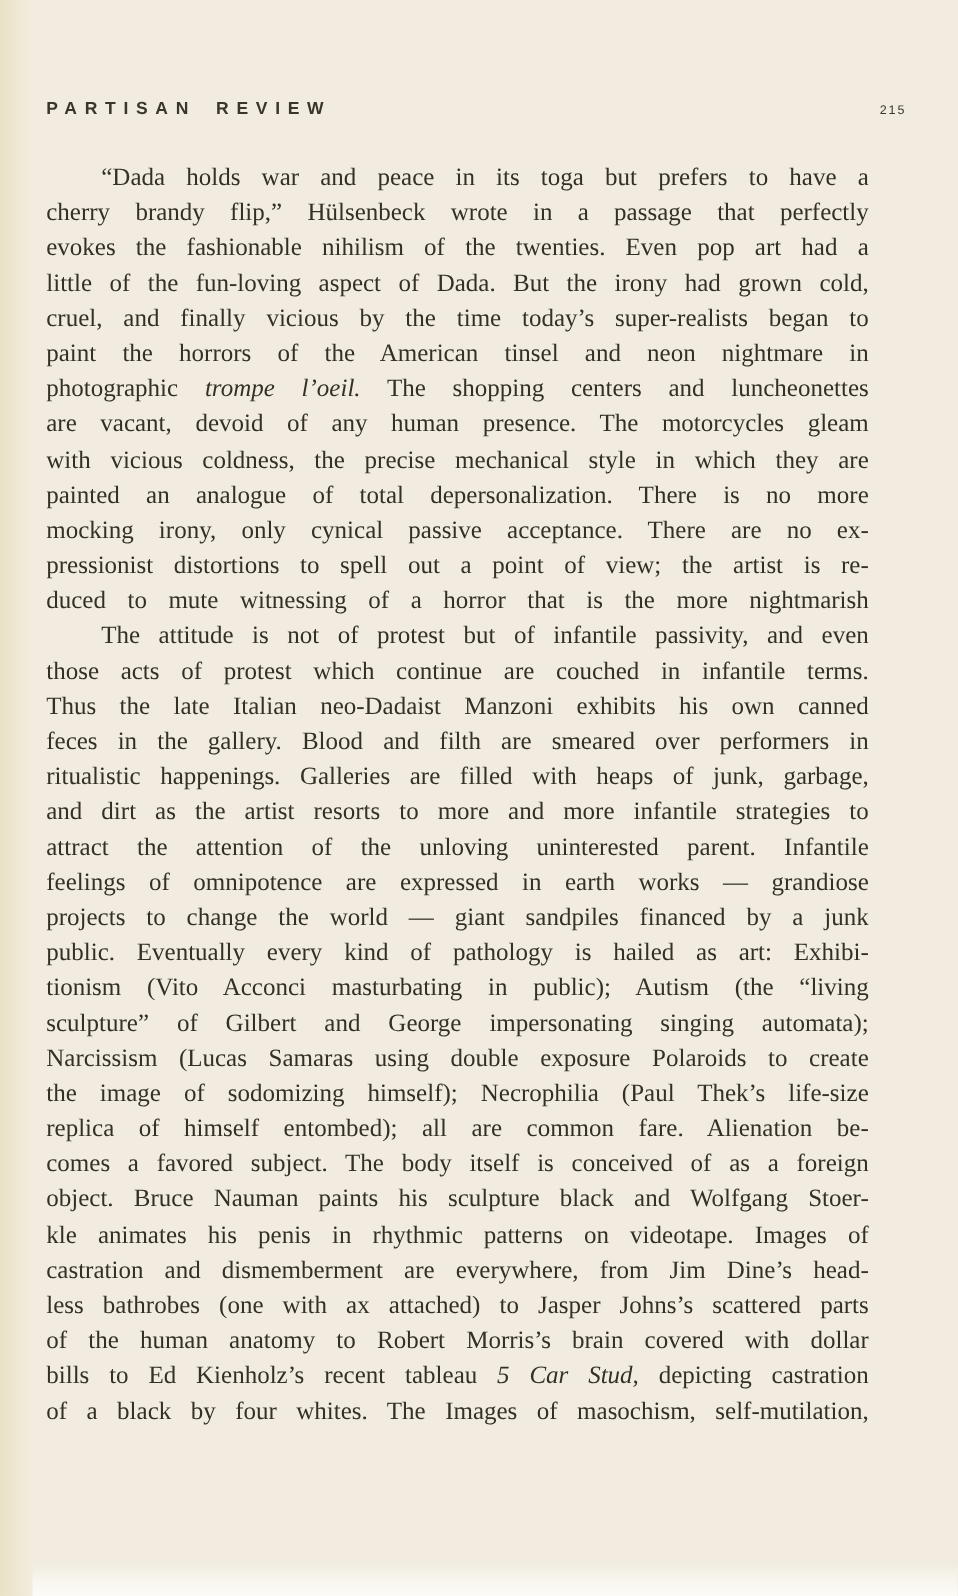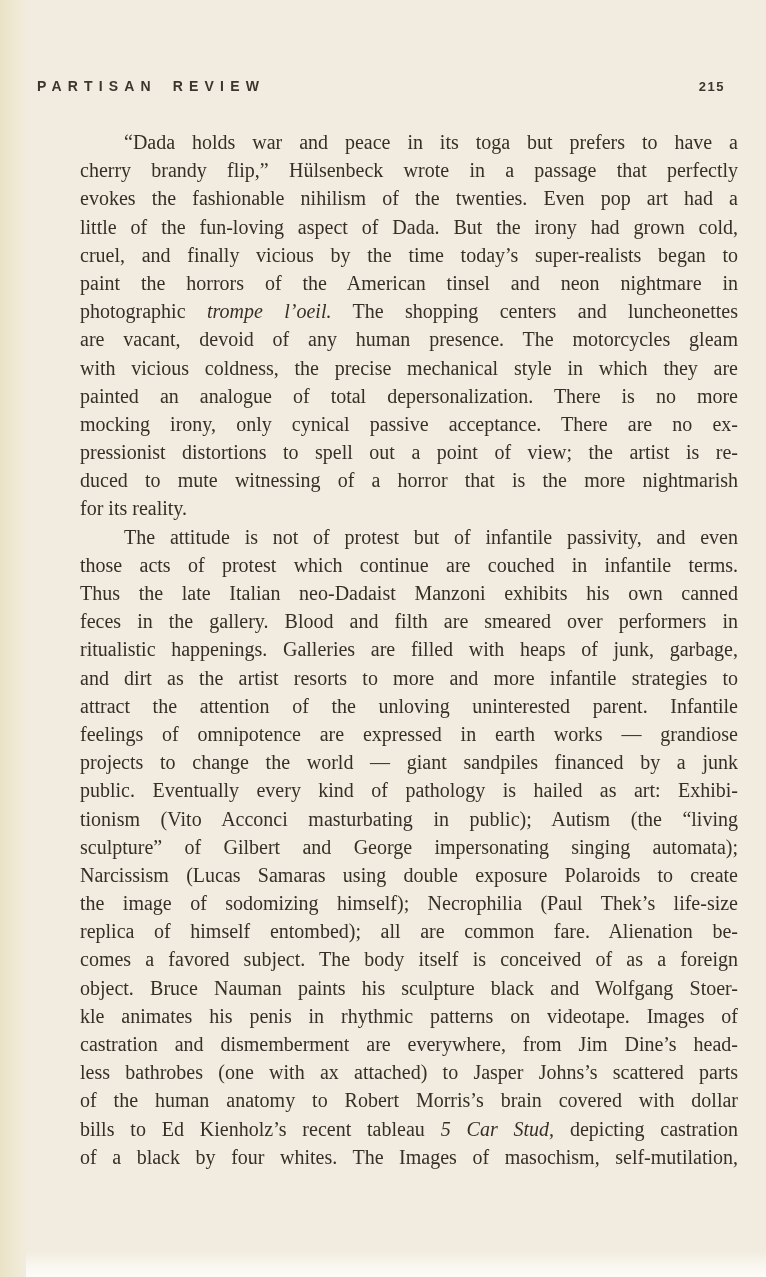--- a/index.html
+++ b/index.html
@@ -46,34 +46,33 @@
     color: #3a362e;
   }
   .journal-title {
     font-size: 14px;
     font-weight: bold;
     letter-spacing: 0.44em;
     word-spacing: 6px;
     text-align: right;
   }
   .page-number {
-    font-size: 13px;
-    font-weight: bold;
+    font-size: 10px;
+    font-weight: normal;
     letter-spacing: 1.5px;
     text-align: center;
   }
   .page-body {
     position: absolute;
     top: 128px;
     left: 0;
     width: 658px;
     font-size: 20px;
     line-height: 28.2px;
     color: #353027;
-    margin-left: 43px;
   }
   .para { margin: 0; }
   .line {
     text-align: justify;
     text-align-last: justify;
     white-space: normal;
     height: 28.2px;
     overflow: hidden;
   }
   .line.indent { text-indent: 44px; }
@@ -100,21 +99,20 @@
         <div class="line"><span>little of the fun-loving aspect of Dada. But the irony had grown cold,</span></div>
         <div class="line"><span>cruel, and finally vicious by the time today’s super-realists began to</span></div>
         <div class="line"><span>paint the horrors of the American tinsel and neon nightmare in</span></div>
         <div class="line"><span>photographic </span><i>trompe l’oeil.</i><span> The shopping centers and luncheonettes</span></div>
         <div class="line"><span>are vacant, devoid of any human presence. The motorcycles gleam</span></div>
         <div class="line"><span>with vicious coldness, the precise mechanical style in which they are</span></div>
         <div class="line"><span>painted an analogue of total depersonalization. There is no more</span></div>
         <div class="line"><span>mocking irony, only cynical passive acceptance. There are no ex-</span></div>
         <div class="line"><span>pressionist distortions to spell out a point of view; the artist is re-</span></div>
         <div class="line"><span>duced to mute witnessing of a horror that is the more nightmarish</span></div>
-        <div class="line lastline"><span>for its reality.</span></div>
       </div>
       <div class="para">
         <div class="line indent"><span>The attitude is not of protest but of infantile passivity, and even</span></div>
         <div class="line"><span>those acts of protest which continue are couched in infantile terms.</span></div>
         <div class="line"><span>Thus the late Italian neo-Dadaist Manzoni exhibits his own canned</span></div>
         <div class="line"><span>feces in the gallery. Blood and filth are smeared over performers in</span></div>
         <div class="line"><span>ritualistic happenings. Galleries are filled with heaps of junk, garbage,</span></div>
         <div class="line"><span>and dirt as the artist resorts to more and more infantile strategies to</span></div>
         <div class="line"><span>attract the attention of the unloving uninterested parent. Infantile</span></div>
         <div class="line"><span>feelings of omnipotence are expressed in earth works — grandiose</span></div>

